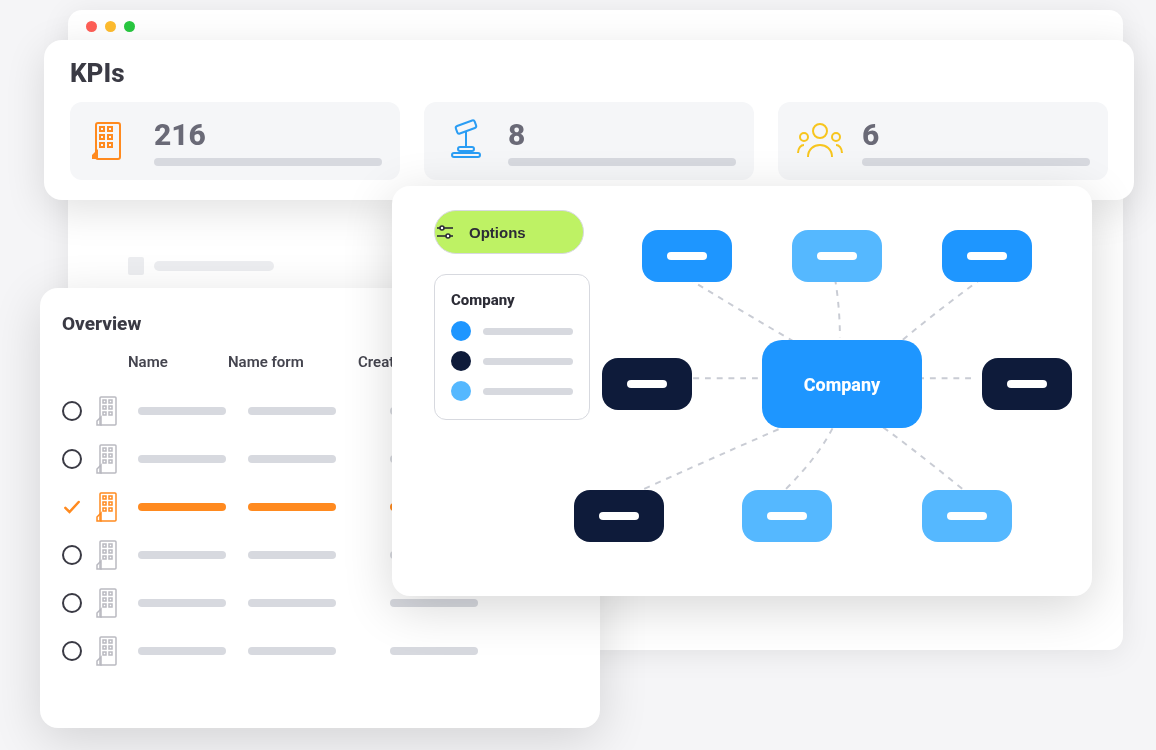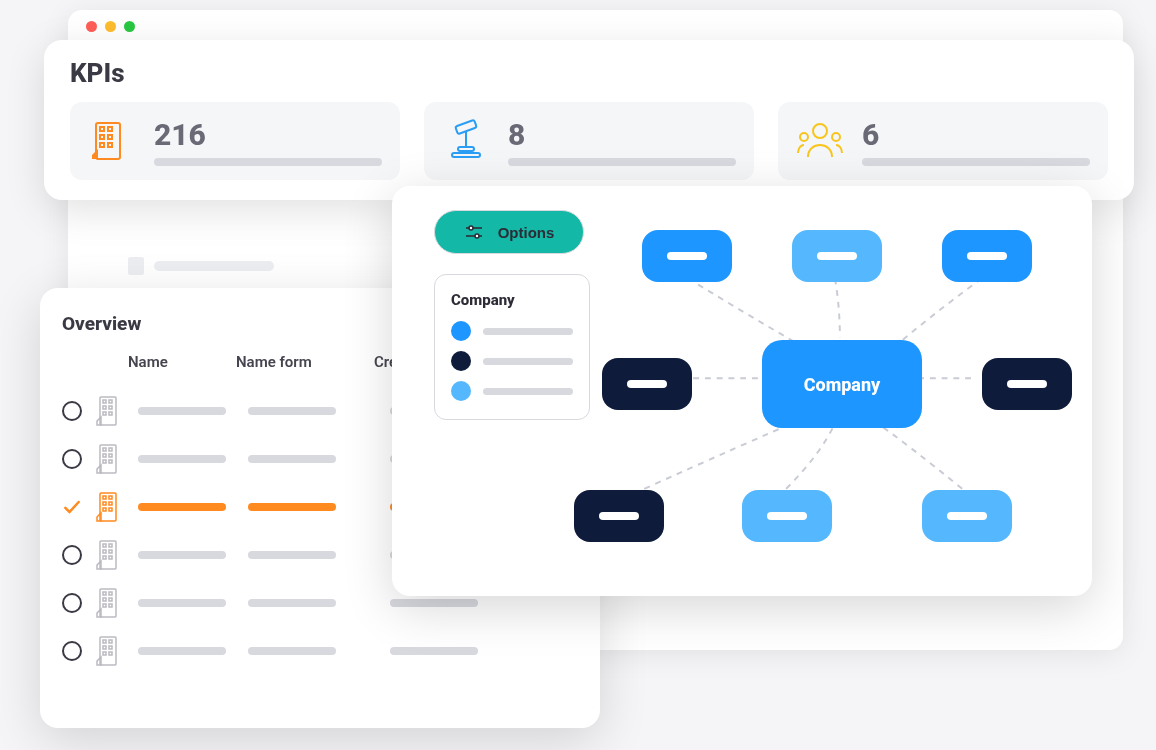--- a/index.html
+++ b/index.html
@@ -109,21 +109,21 @@
 }
 .overview-title {
   font-size: 19px;
   font-weight: 800;
   color: #3a3a44;
   margin-bottom: 18px;
 }
 .ov-headers {
   display: flex;
   padding-left: 66px;
-  gap: 8px;
+  gap: 0;
   color: #45454f;
   font-size: 15px;
   font-weight: 600;
   margin-bottom: 16px;
 }
 .ov-col1 { width: 100px; }
 .ov-col2 { width: 130px; }
 .ov-col3 { width: 100px; }
 .ov-row {
   display: flex;
@@ -157,22 +157,22 @@
   background: #fff;
   border-radius: 18px;
   box-shadow: 0 12px 50px rgba(0,0,0,0.16);
 }
 .options-btn {
   position: absolute;
   top: 24px; left: 42px;
   width: 150px; height: 44px;
   border: 1.5px solid #d7d9df;
   border-radius: 26px;
-  background: #14b8a6;
-  display: flex; align-items: center; justify-content: center;
+  background: #bef264;
+  display: flex; align-items: center; justify-content: flex-start;
   gap: 14px;
   font-size: 15px; font-weight: 700; color: #2c2c36;
   cursor: pointer;
 }
 .legend {
   position: absolute;
   top: 88px; left: 42px;
   width: 156px;
   border: 1.5px solid #d7d9df;
   border-radius: 12px;

